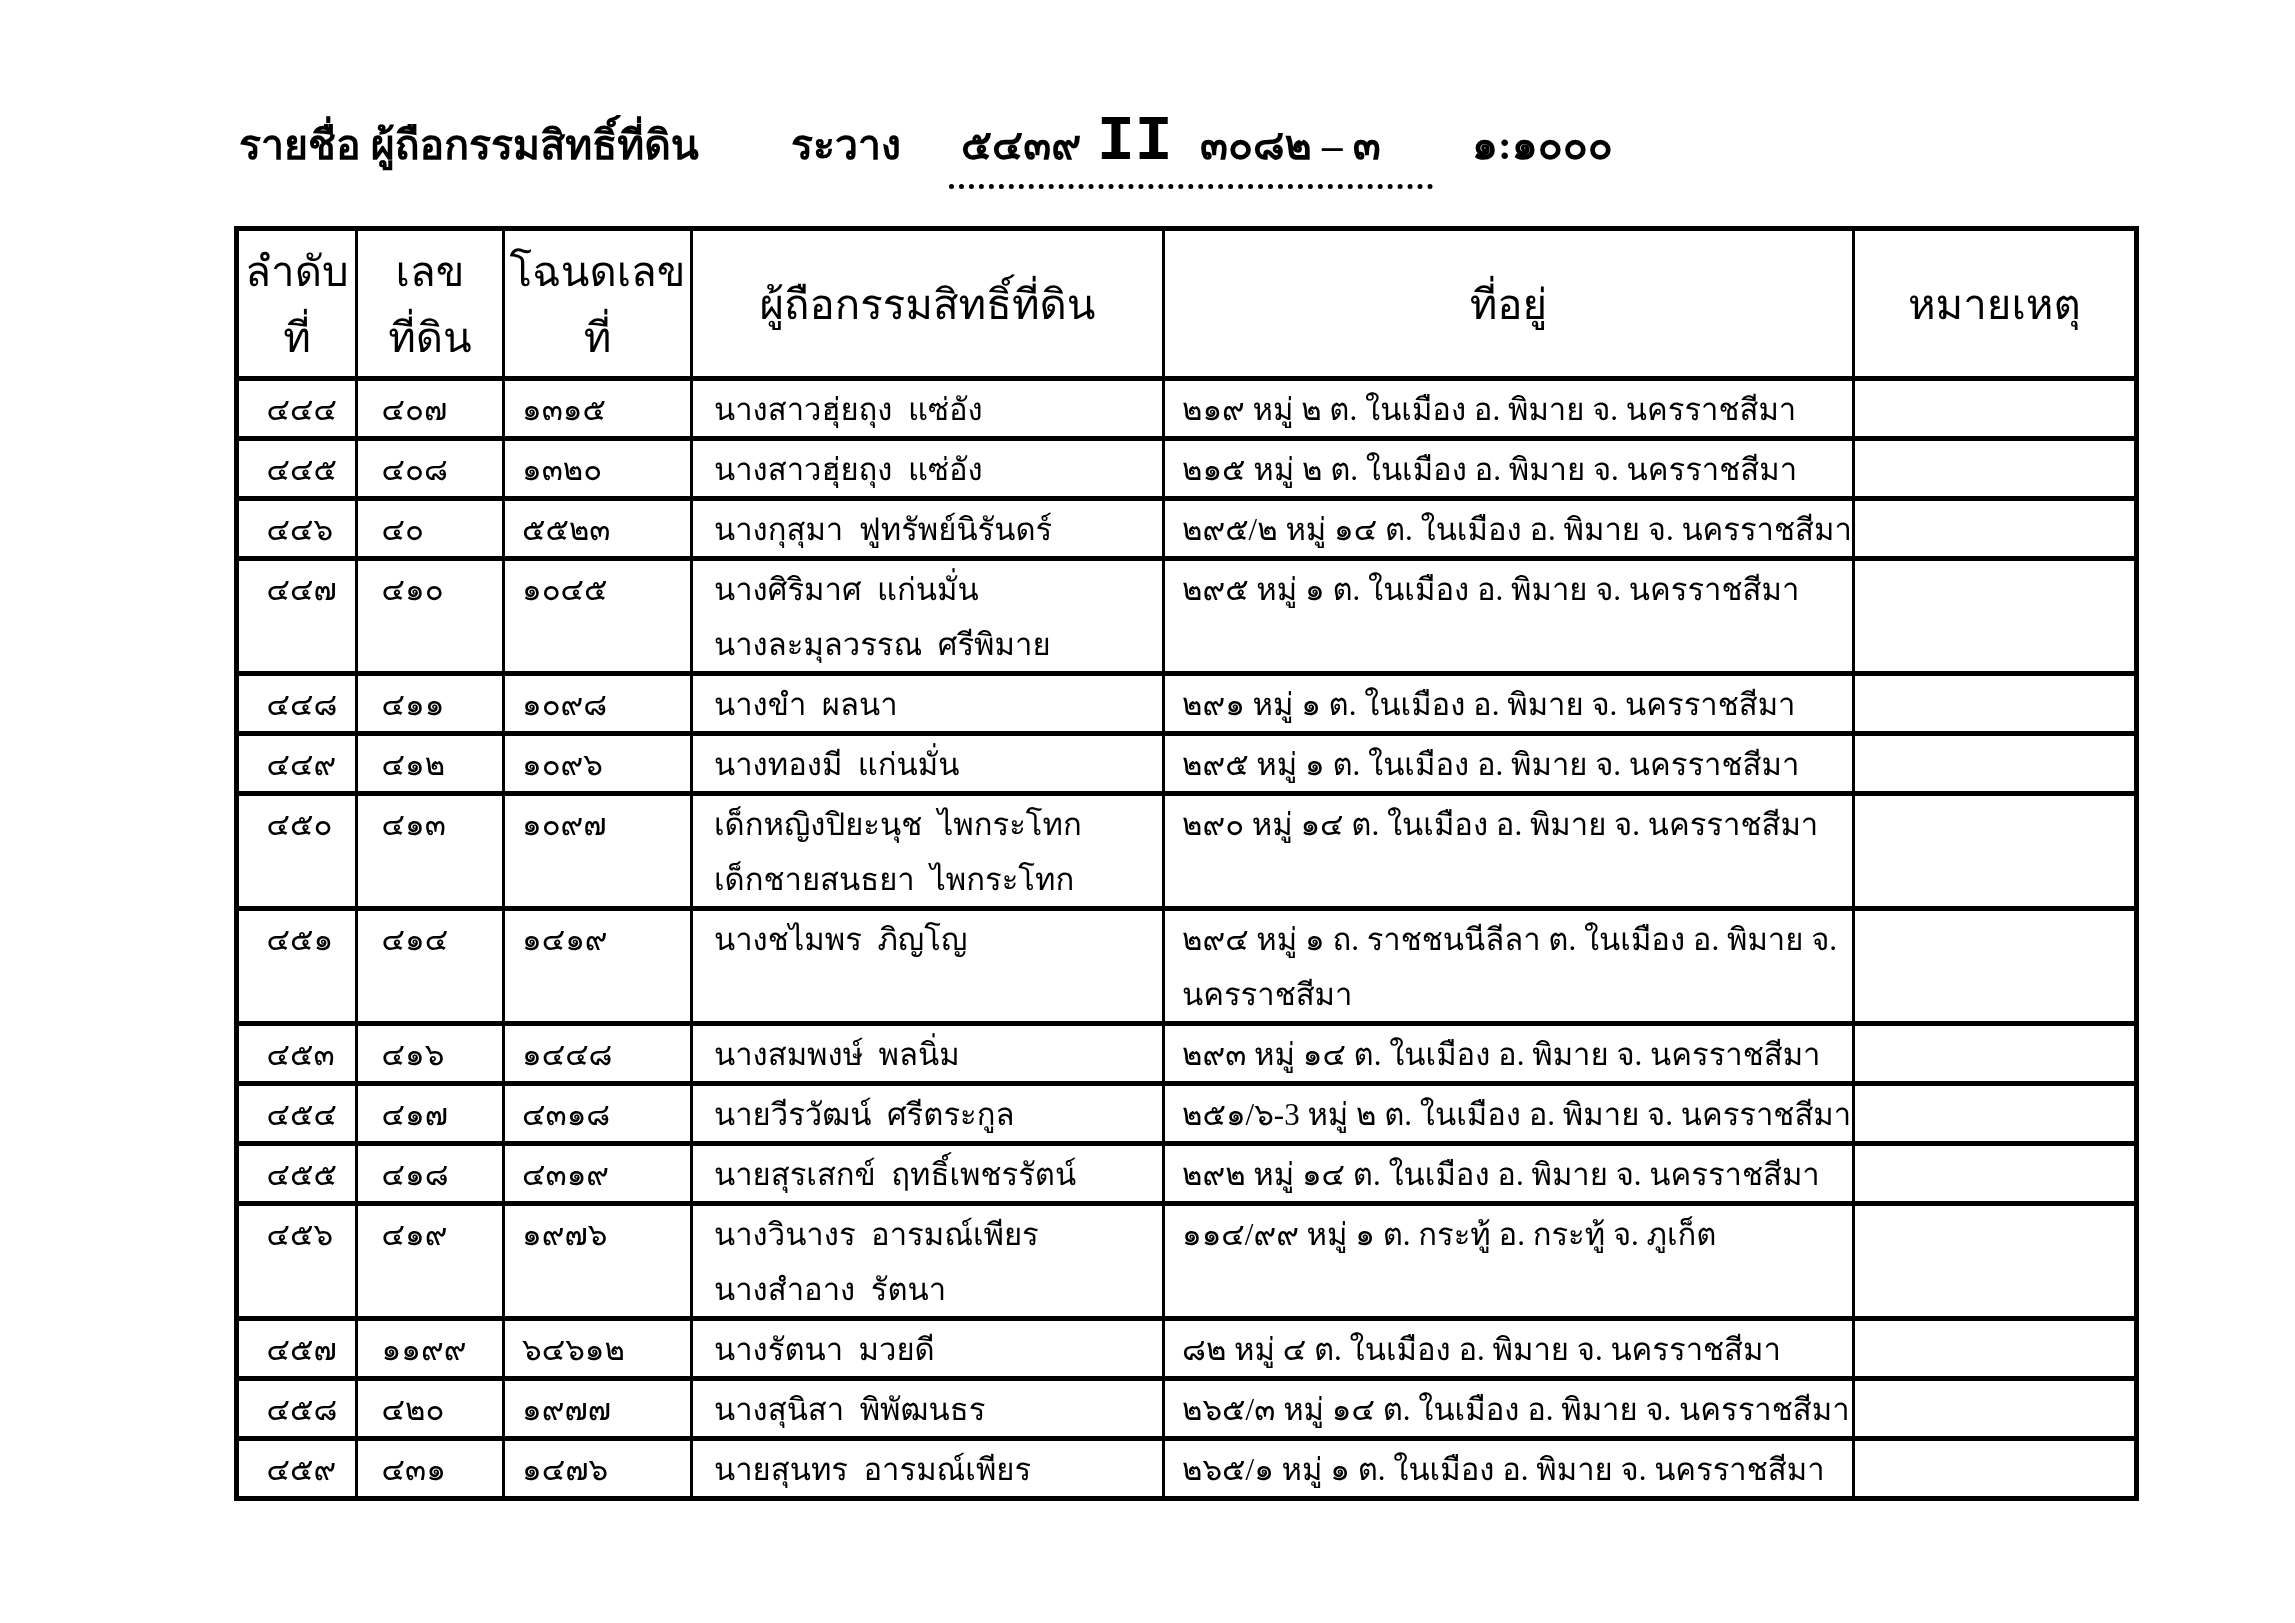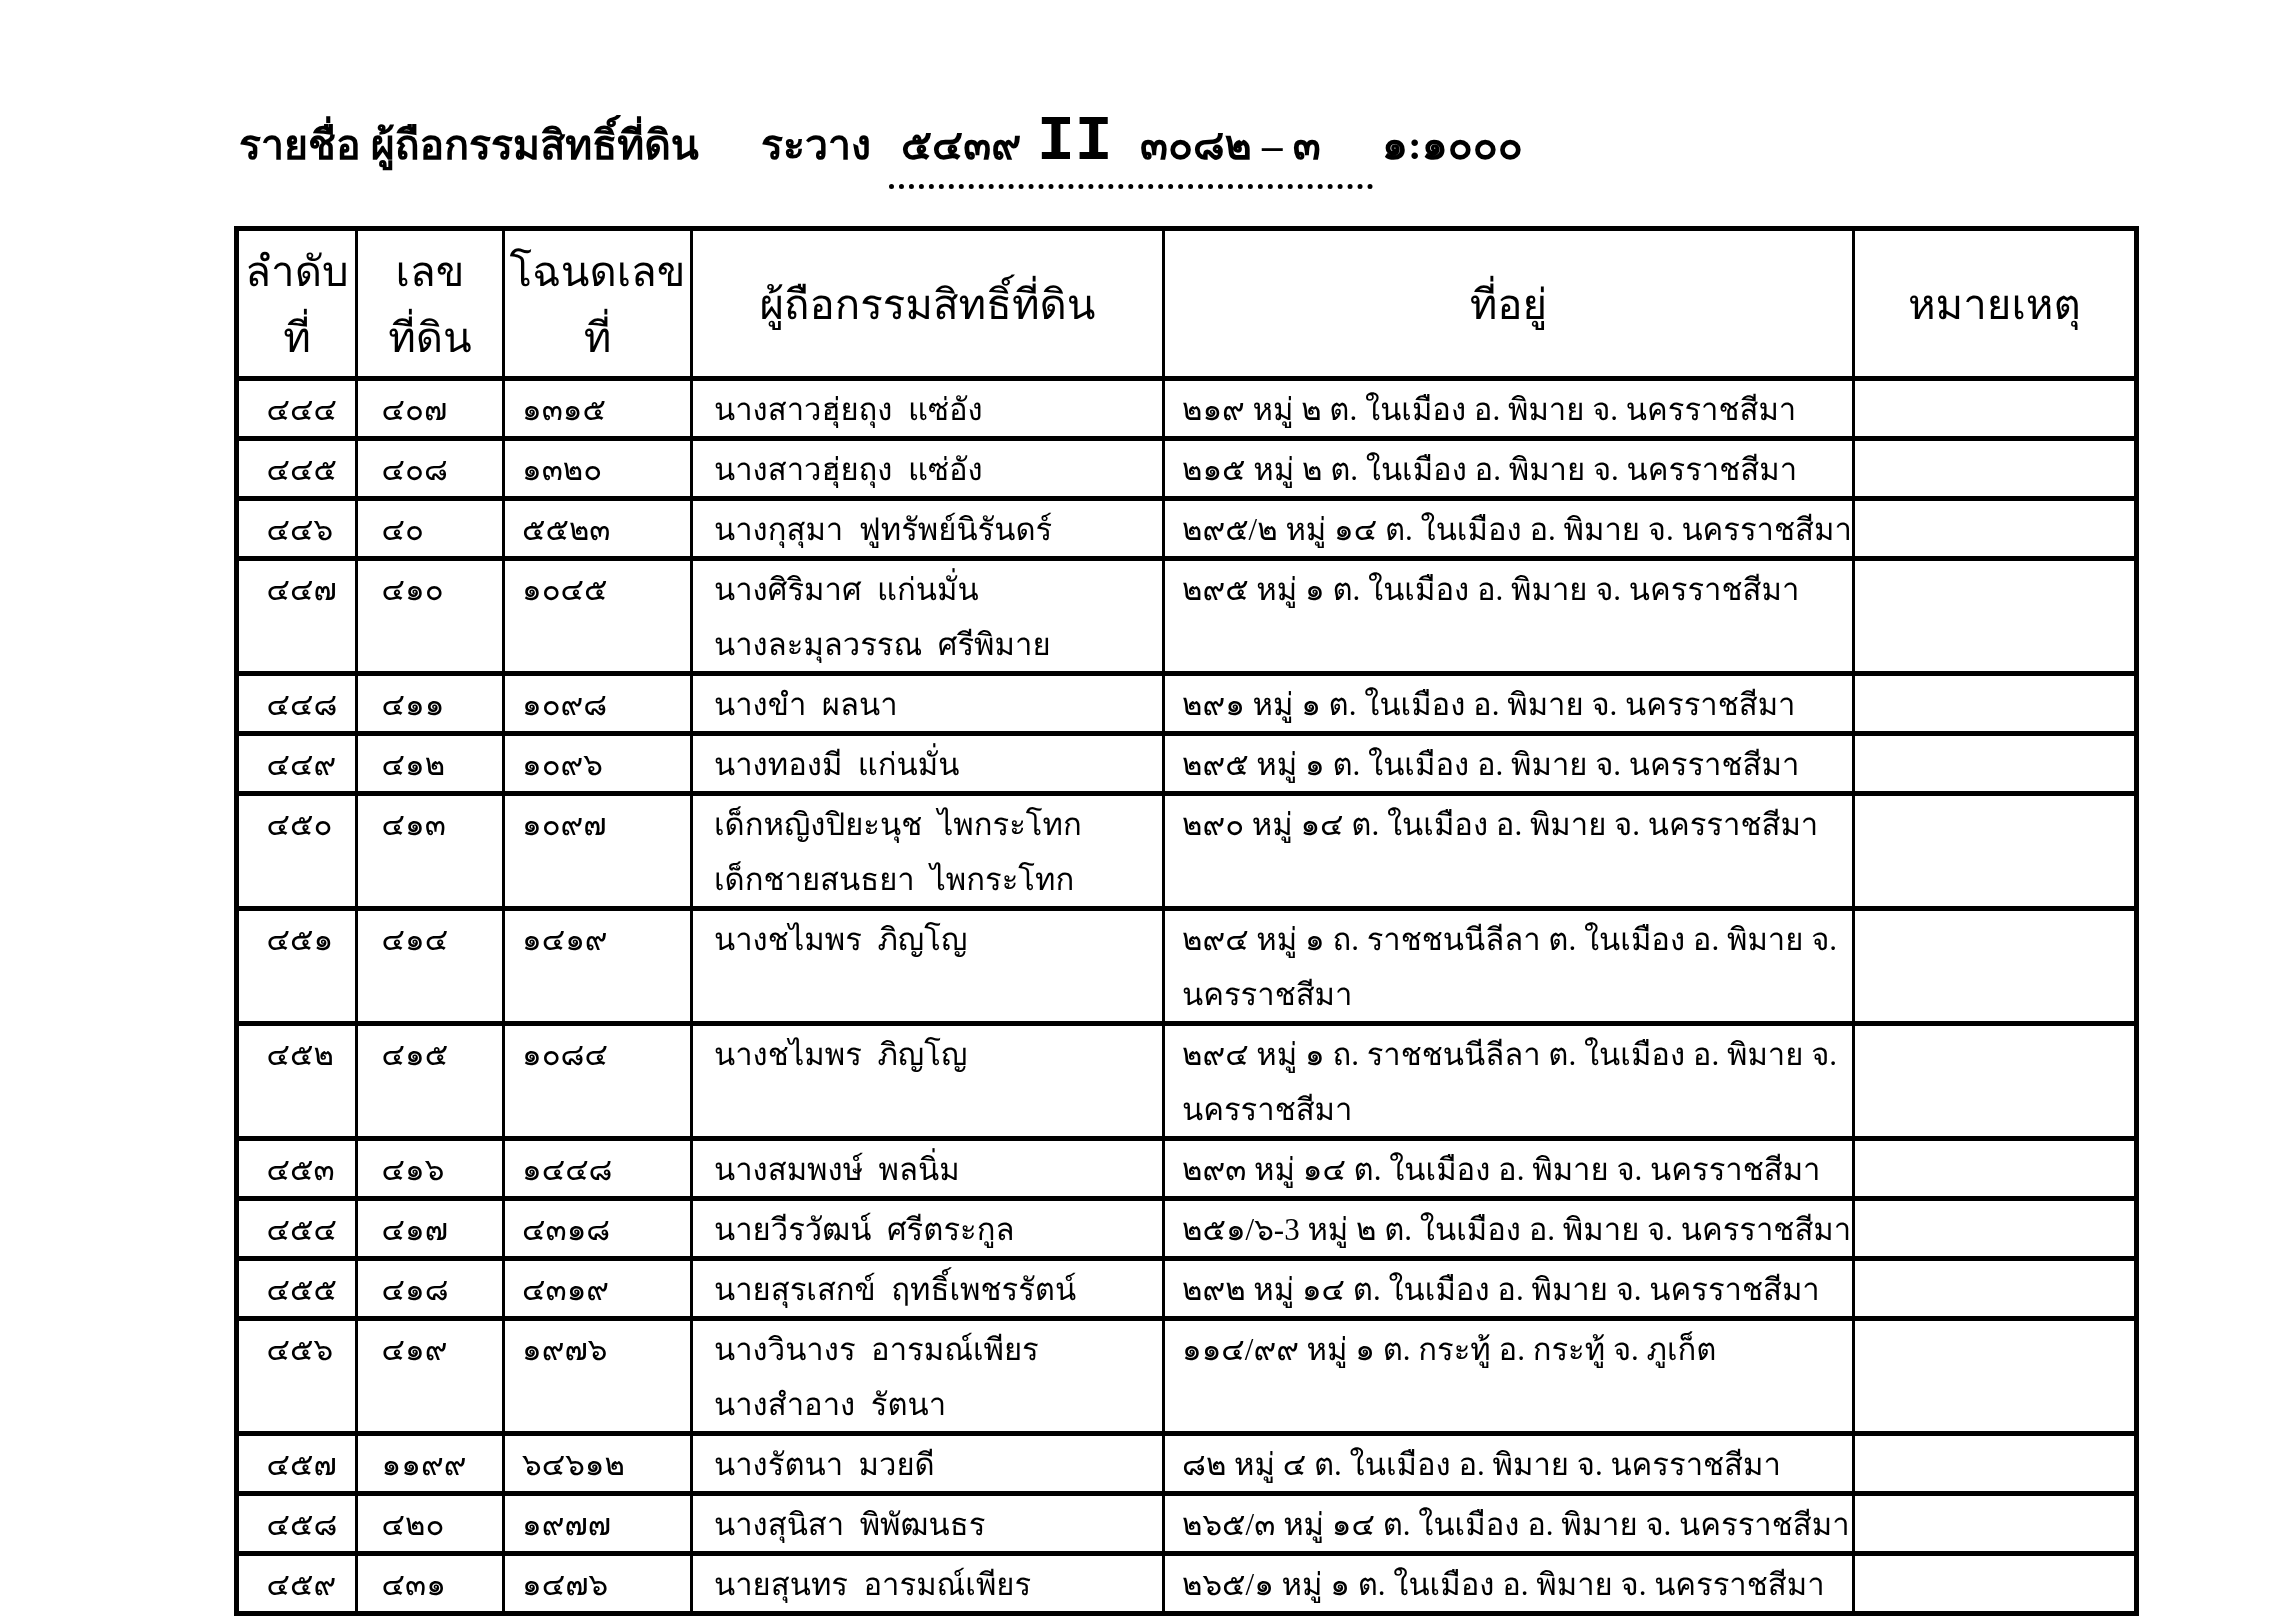--- a/index.html
+++ b/index.html
@@ -15,20 +15,21 @@
   
   .title-row {
     position: absolute;
     left: 239px;
     top: 111px;
     display: flex;
     align-items: baseline;
     font-size: 41px;
     font-weight: bold;
     white-space: pre;
+    gap: 30px;
   }
   .sheet-label { margin-left: 62px; }
   .sheet-underline {
     display: inline-flex;
     align-items: baseline;
     border-bottom: 5.9px dotted #000;
     padding: 0 52px 6.5px 11.8px;
     margin-left: 18.3px;
   }
   .t-latin {
@@ -259,39 +260,20 @@
           </td>
           <td class="c-owner">
             <div class="line">นางชไมพร  ภิญโญ</div>
           </td>
           <td class="c-addr">
             <div class="line">๒๙๔ หมู่ ๑ ถ. ราชชนนีลีลา ต. ในเมือง อ. พิมาย จ.</div>
             <div class="line">นครราชสีมา</div>
           </td>
           <td class="c-remark"></td>
         </tr>
-        <tr class="tall">
-          <td class="c-seq">
-            <div class="line">๔๕๒</div>
-          </td>
-          <td class="c-land">
-            <div class="line">๔๑๕</div>
-          </td>
-          <td class="c-deed">
-            <div class="line">๑๐๘๔</div>
-          </td>
-          <td class="c-owner">
-            <div class="line">นางชไมพร  ภิญโญ</div>
-          </td>
-          <td class="c-addr">
-            <div class="line">๒๙๔ หมู่ ๑ ถ. ราชชนนีลีลา ต. ในเมือง อ. พิมาย จ.</div>
-            <div class="line">นครราชสีมา</div>
-          </td>
-          <td class="c-remark"></td>
-        </tr>
         <tr class="single">
           <td class="c-seq">
             <div class="line">๔๕๓</div>
           </td>
           <td class="c-land">
             <div class="line">๔๑๖</div>
           </td>
           <td class="c-deed">
             <div class="line">๑๔๔๘</div>
           </td>

